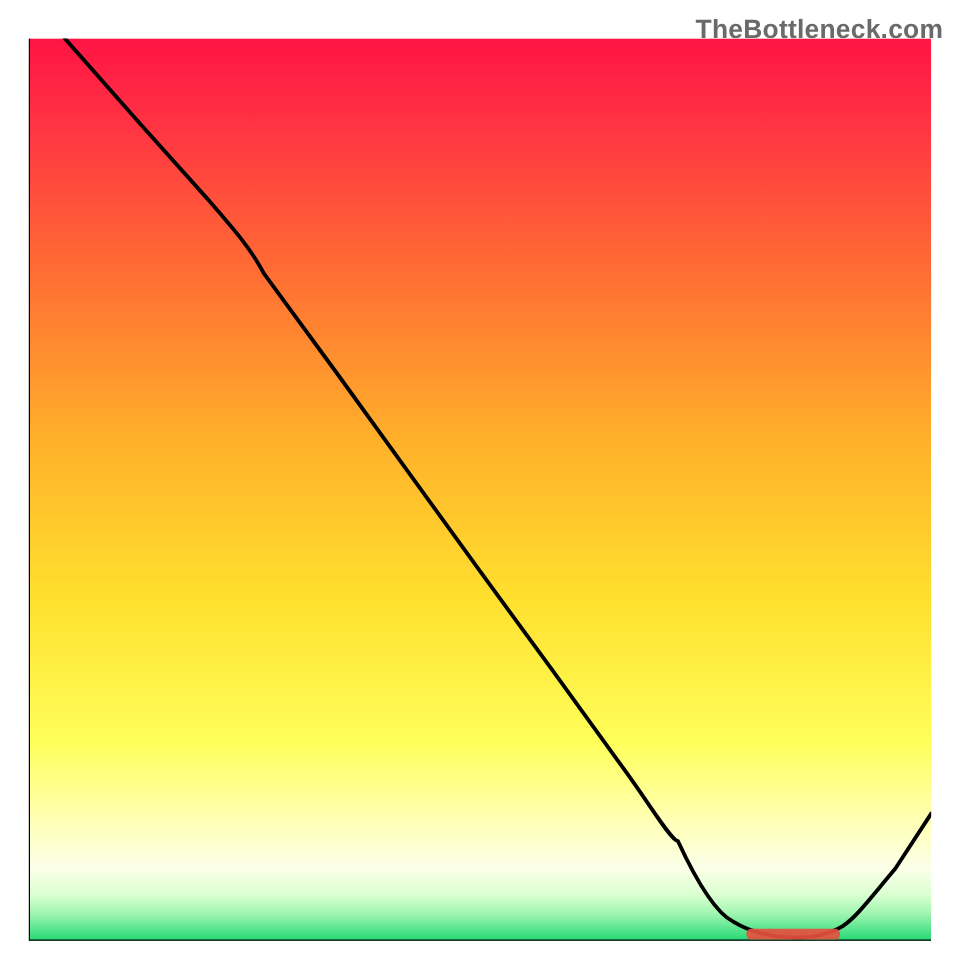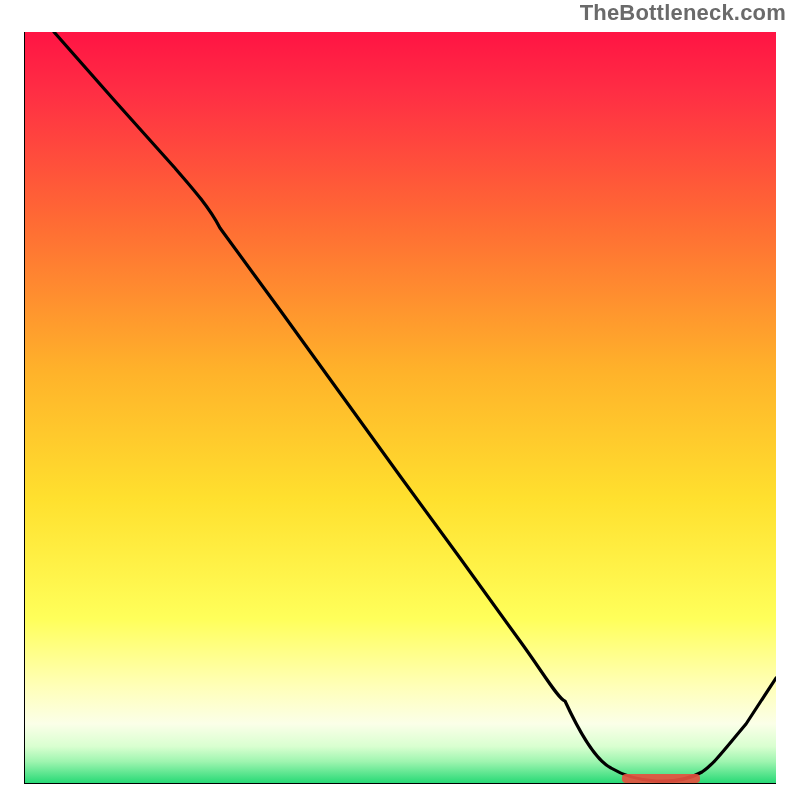--- a/index.html
+++ b/index.html
@@ -11,21 +11,21 @@
     font-family: Arial, Helvetica, sans-serif;
     overflow: hidden;
   }
   .frame {
     position: relative;
     width: 800px;
     height: 800px;
   }
   .watermark {
     position: absolute;
-    top: 0;
+    top: 12px;
     right: 14px;
     font-size: 22px;
     font-weight: 600;
     color: #6a6a6a;
     letter-spacing: 0.2px;
     user-select: none;
   }
   .plot {
     position: absolute;
     left: 24px;

